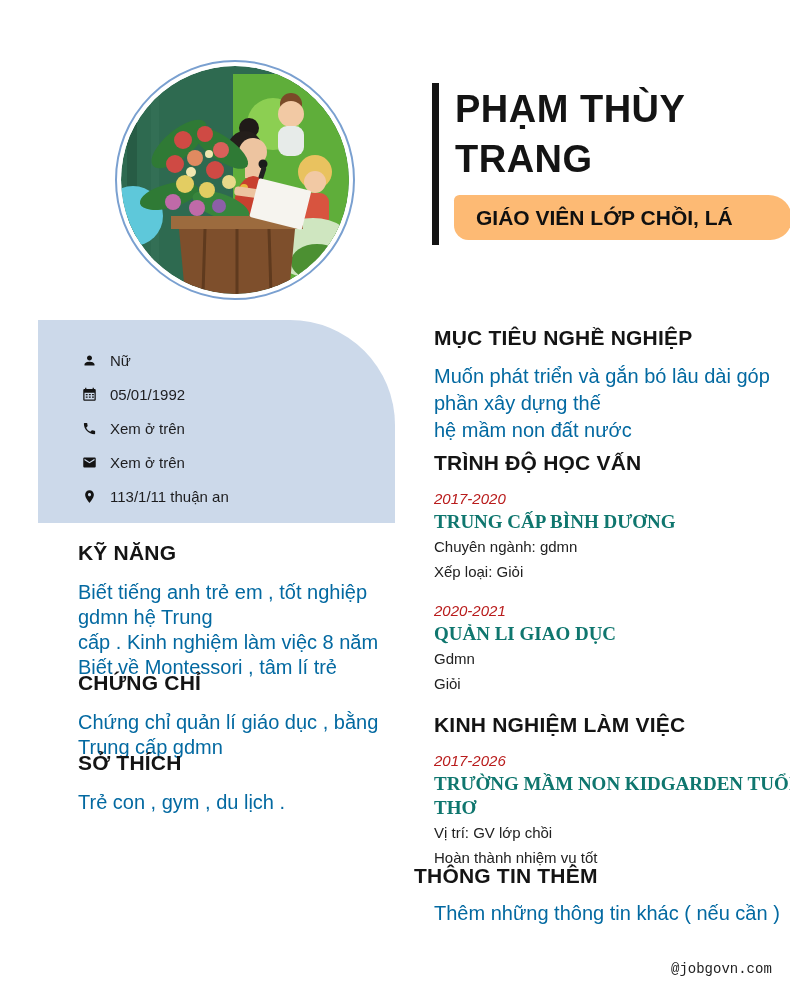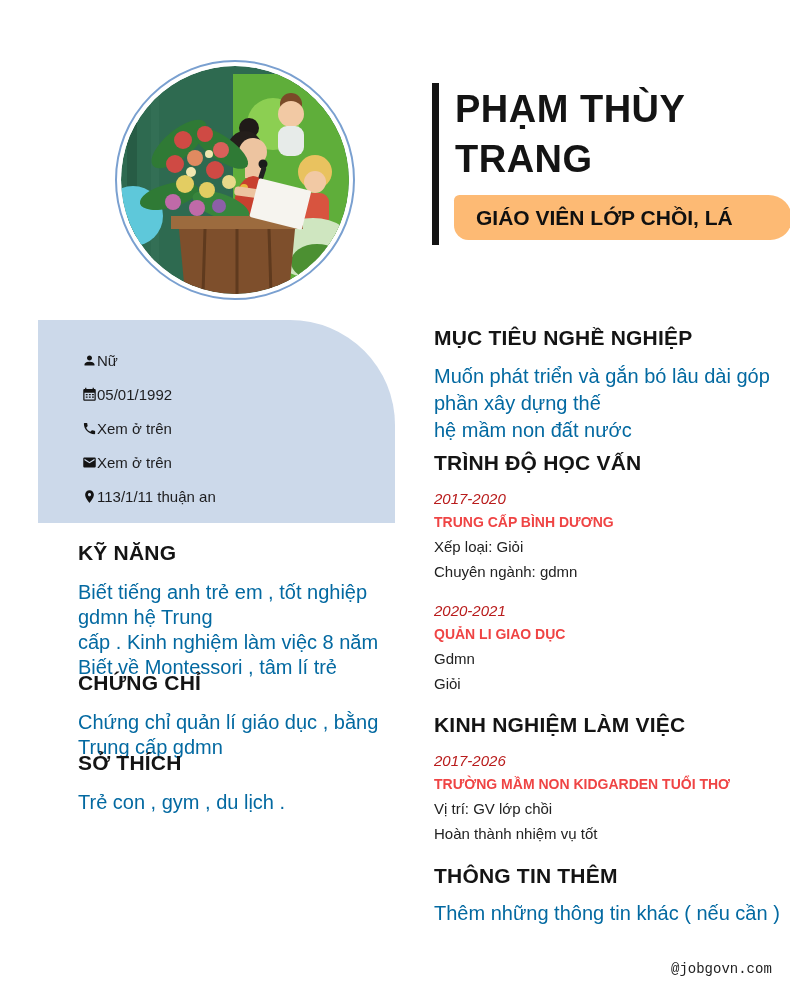--- a/index.html
+++ b/index.html
@@ -24,29 +24,29 @@
     background:#fdba74; border-radius:6px 26px 24px 16px;
     display:flex; align-items:center; padding-left:22px; box-sizing:border-box;
   }
   .title-banner span { font-size:21px; font-weight:700; color:#101010; }
   
   .info-box {
     position:absolute; left:0; top:320px; width:357px; height:203px;
     background:#ccd9ea; border-top-right-radius:105px;
     padding:23px 0 0 44px; box-sizing:border-box;
   }
-  .info-row { display:flex; align-items:center; height:34px; }
+  .info-row { display:flex; align-items:center; height:34px; gap:13px; }
   .icn { width:15px; height:15px; display:flex; align-items:center; }
   .icn svg { width:15px; height:15px; fill:#141414; }
   .val { font-size:15px; color:#1d1d1f; }
   
   .sec-heading { position:absolute; margin:0; font-size:21px; font-weight:700; color:#141414; letter-spacing:.2px; }
   .body-text { position:absolute; font-size:20px; line-height:25px; color:#0369a1; }
   .period { font-style:italic; font-size:15px; line-height:23px; color:#b91c1c; }
-  .org { font-weight:700; font-size:14px; line-height:24px; color:#ef4444; }
+  .org { font-weight:700; font-size:19px; line-height:24px; color:#0f766e;font-family:Liberation Serif, serif; }
   .entry-line { font-size:15px; line-height:25px; color:#222; }
   .entry-block { position:absolute; }
   
   .watermark {
     position:absolute; left:633px; top:961px;
     font-family:"Liberation Mono", monospace; font-size:14px; color:#222;
   }
 </style>
 </head>
 <body>
@@ -190,40 +190,40 @@
   <div class="body-text" style="left:396px; top:363px; width:370px; line-height:27px;">
     <div>Muốn phát triển và gắn bó lâu dài góp phần xây dựng thế</div>
     <div>hệ mầm non đất nước</div>
   </div>
 
   <h2 class="sec-heading" style="left:396px; top:451px;">TRÌNH ĐỘ HỌC VẤN</h2>
 
   <div class="entry-block" style="left:396px; top:487px;">
     <div class="period">2017-2020</div>
     <div class="org">TRUNG CẤP BÌNH DƯƠNG</div>
+    <div class="entry-line">Chuyên ngành: gdmn</div>
     <div class="entry-line">Xếp loại: Giỏi</div>
-    <div class="entry-line">Chuyên ngành: gdmn</div>
   </div>
 
   <div class="entry-block" style="left:396px; top:599px;">
     <div class="period">2020-2021</div>
     <div class="org">QUẢN LI GIAO DỤC</div>
     <div class="entry-line">Gdmn</div>
     <div class="entry-line">Giỏi</div>
   </div>
 
   <h2 class="sec-heading" style="left:396px; top:713px;">KINH NGHIỆM LÀM VIỆC</h2>
 
   <div class="entry-block" style="left:396px; top:749px;">
     <div class="period">2017-2026</div>
     <div class="org">TRƯỜNG MẦM NON KIDGARDEN TUỔI THƠ</div>
     <div class="entry-line">Vị trí: GV lớp chồi</div>
     <div class="entry-line">Hoàn thành nhiệm vụ tốt</div>
   </div>
 
-  <h2 class="sec-heading" style="left:396px; top:864px;">THÔNG TIN THÊM</h2>
+  <h2 class="sec-heading" style="left:376px; top:864px;">THÔNG TIN THÊM</h2>
   <div class="body-text" style="left:396px; top:901px; width:370px;">
     <div>Thêm những thông tin khác ( nếu cần )</div>
   </div>
 
   <div class="watermark">@jobgovn.com</div>
 
 </div>
 
 </body></html>

